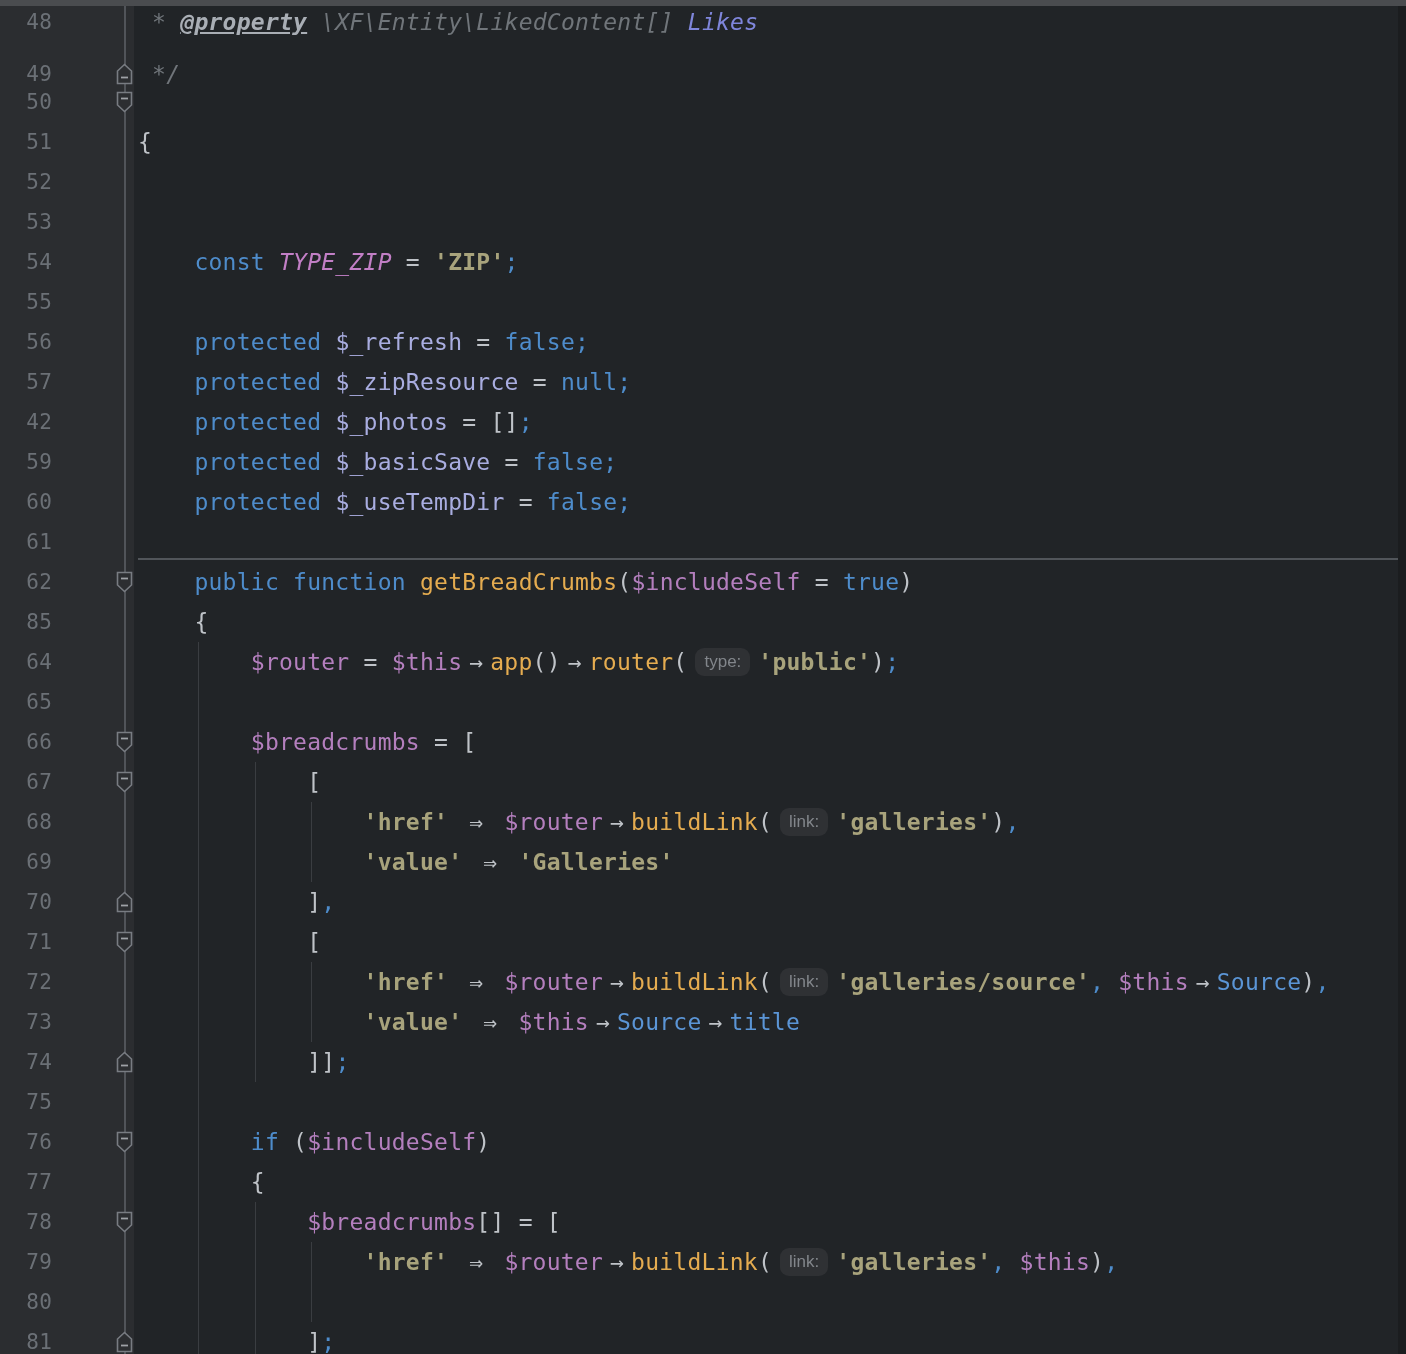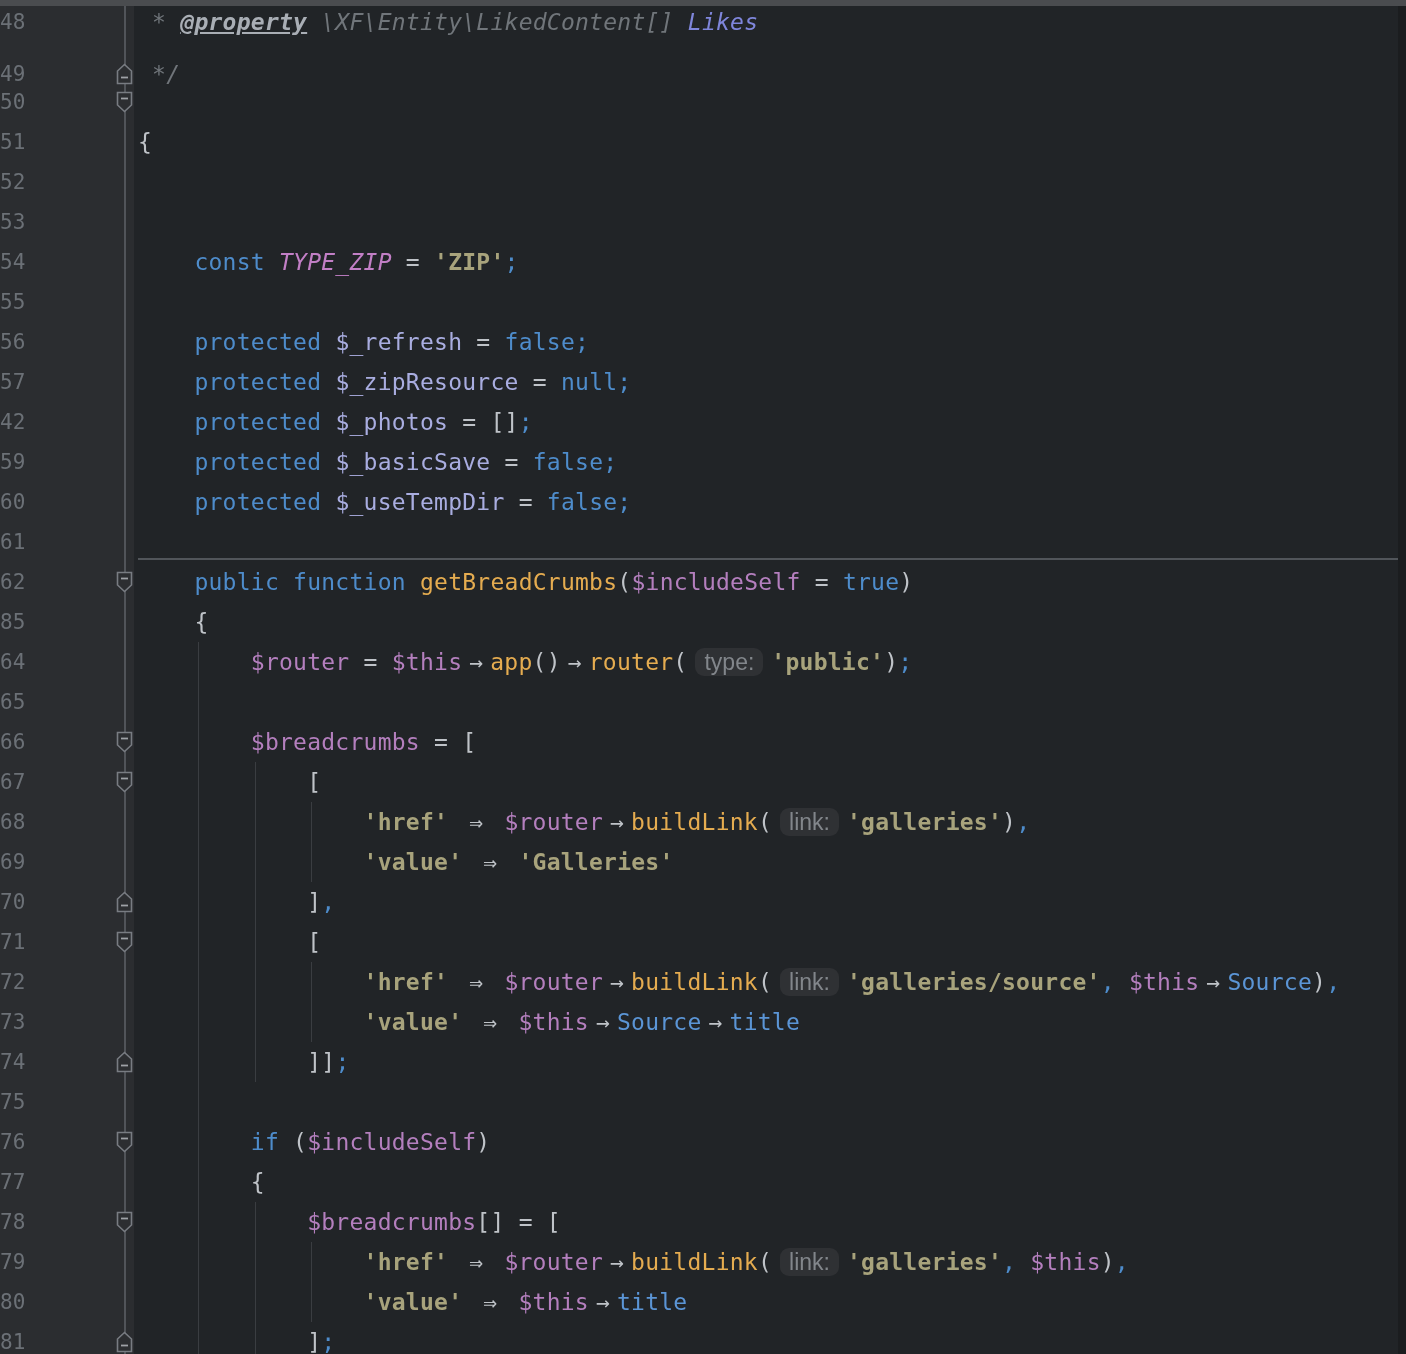--- a/index.html
+++ b/index.html
@@ -8,21 +8,21 @@
     background:var(--bg-editor);
     font-family:"DejaVu Sans Mono","Liberation Mono",monospace;
   }
   #gutter-bg{position:absolute;left:0;top:0;width:134px;height:100%;background:var(--bg-gutter);}
   #fold-line{position:absolute;left:124px;top:0;width:2px;height:100%;background:var(--fold-line);}
   #top-bar{position:absolute;left:0;top:0;width:100%;height:6px;background:var(--top-bar);z-index:6;}
   #scroll-track{position:absolute;right:0;top:6px;width:8px;height:100%;background:var(--scroll-track);z-index:5;}
   .row{position:absolute;left:0;right:0;height:40px;}
   .num{
     position:absolute;left:0;top:0;width:52px;height:40px;line-height:40px;
-    text-align:left;color:var(--line-num);font-size:21px;letter-spacing:0.2px;
+    text-align:right;color:var(--line-num);font-size:21px;letter-spacing:0.2px;
   }
   .code{
     position:absolute;left:138px;top:0;height:40px;line-height:40px;
     font-size:23px;letter-spacing:0.25px;white-space:pre;color:var(--punct);
   }
   .sep{position:absolute;left:138px;right:0;top:-4px;height:2px;background:var(--separator);}
   .fold{position:absolute;left:116px;top:9px;width:17px;height:22px;z-index:4;cursor:pointer;}
   .guide{position:absolute;width:1px;background:var(--indent-guide);}
   
   .tk-k{color:var(--kw);}
@@ -32,21 +32,21 @@
   .tk-f{color:var(--fn);}
   .tk-v{color:var(--var);}
   .tk-fld{color:var(--field);}
   .tk-prop{color:var(--prop);}
   .tk-cst{color:var(--const);font-style:italic;}
   .tk-cm{color:var(--comment);font-style:italic;}
   .tk-tag{color:var(--doctag);font-style:italic;font-weight:bold;text-decoration:underline;}
   .tk-dv{color:var(--docvar);font-style:italic;}
   .tk-i{
     display:inline-block;background:var(--inlay-bg);color:var(--inlay-fg);
-    font-family:"Liberation Sans","DejaVu Sans",sans-serif;font-size:23px;
+    font-family:"Liberation Sans","DejaVu Sans",sans-serif;font-size:17px;
     line-height:28px;height:28px;padding:0 9px;border-radius:9px;margin:0 8px;
     vertical-align:middle;position:relative;top:-2px;letter-spacing:0;
   }
 </style>
 </head>
 <body>
 
 <div id="stage">
   <div id="gutter-bg"></div>
   <div id="fold-line"></div>
@@ -215,21 +215,20 @@
             <line x1="5" y1="7.5" x2="12" y2="7.5" stroke="#9EA1A6" stroke-width="1.8"></line>
           </svg></div>
         <div class="code"><span class="tk-p">            </span><span class="tk-v">$breadcrumbs</span><span class="tk-p">[] = [</span></div>
       </div>
       <div class="row" style="top: 1242px;">
         <div class="num">79</div>
         <div class="code"><span class="tk-p">                </span><span class="tk-s">'href'</span><span class="tk-p"> </span><span class="tk-a">⇒</span><span class="tk-p"> </span><span class="tk-v">$router</span><span class="tk-a">→</span><span class="tk-f">buildLink</span><span class="tk-p">(</span><span class="tk-i">link:</span><span class="tk-s">'galleries'</span><span class="tk-k">,</span><span class="tk-p"> </span><span class="tk-v">$this</span><span class="tk-p">)</span><span class="tk-k">,</span></div>
       </div>
       <div class="row" style="top: 1282px;">
         <div class="num">80</div>
-        <div class="code"><span class="tk-p">                </span><span class="tk-s">'value'</span><span class="tk-p"> </span><span class="tk-a">⇒</span><span class="tk-p"> </span><span class="tk-v">$this</span><span class="tk-a">→</span><span class="tk-prop">title</span></div>
       </div>
       <div class="row" style="top: 1322px;">
         <div class="num">81</div>
         <div class="fold"><svg width="17" height="22" viewBox="0 0 17 22">
             <path d="M1.5 20.5 H15.5 V8 L8.5 1.5 L1.5 8 Z" fill="#2C2E31" stroke="#787C82" stroke-width="1.6"></path>
             <line x1="5" y1="14.5" x2="12" y2="14.5" stroke="#9EA1A6" stroke-width="1.8"></line>
           </svg></div>
         <div class="code"><span class="tk-p">            ]</span><span class="tk-k">;</span></div>
       </div>
     </div>

